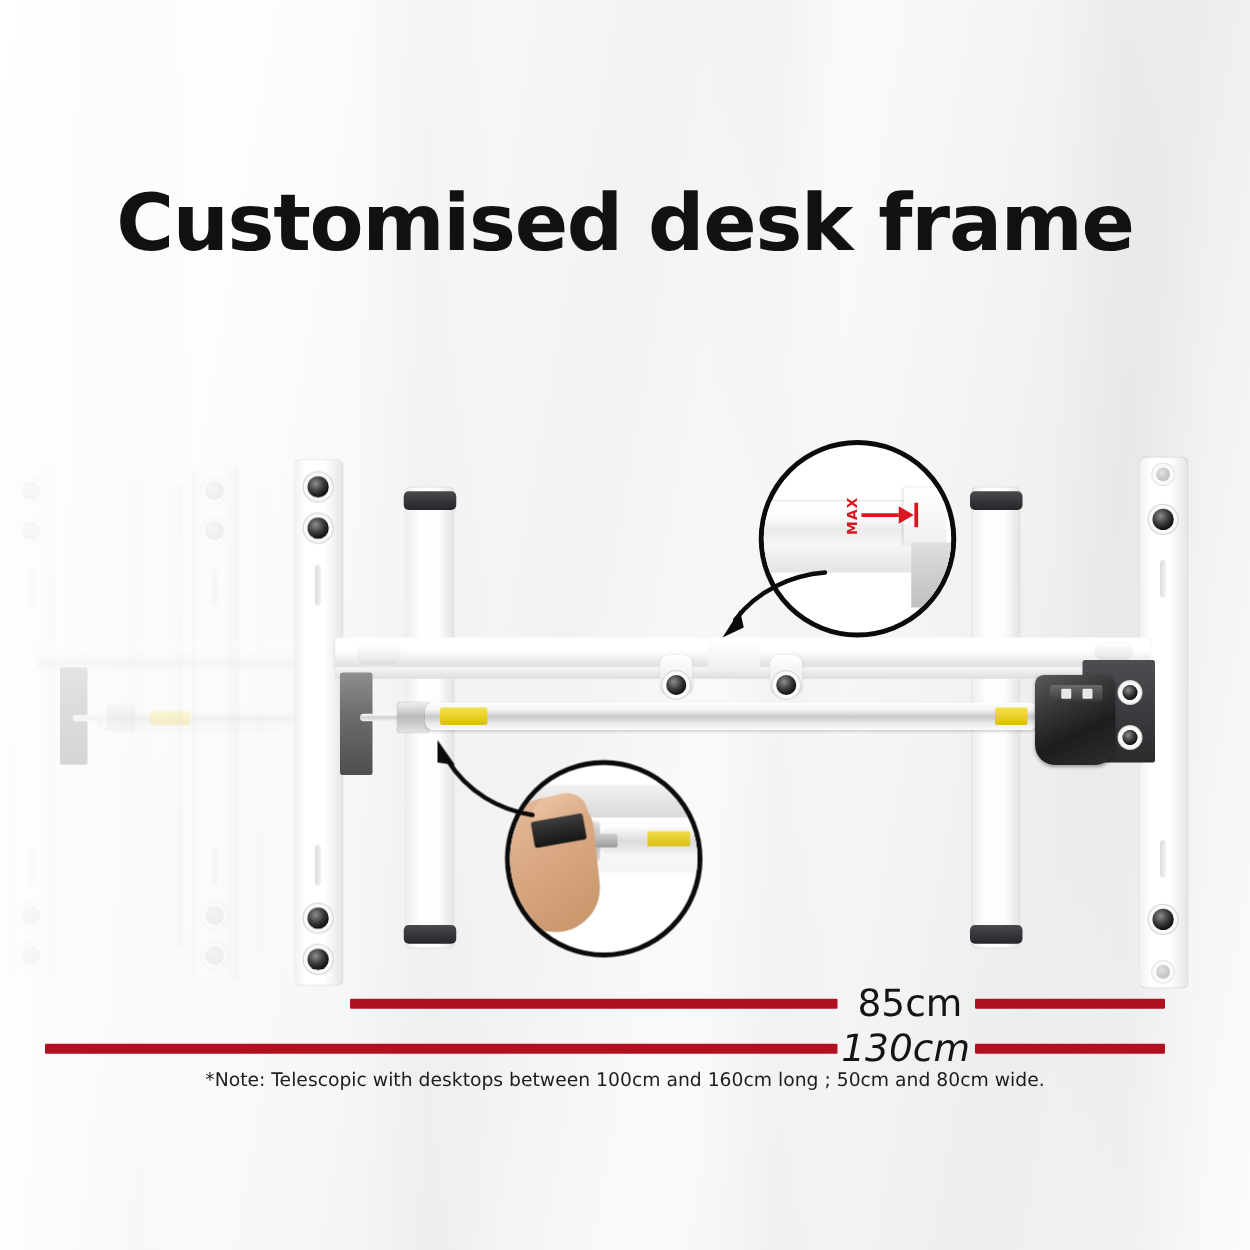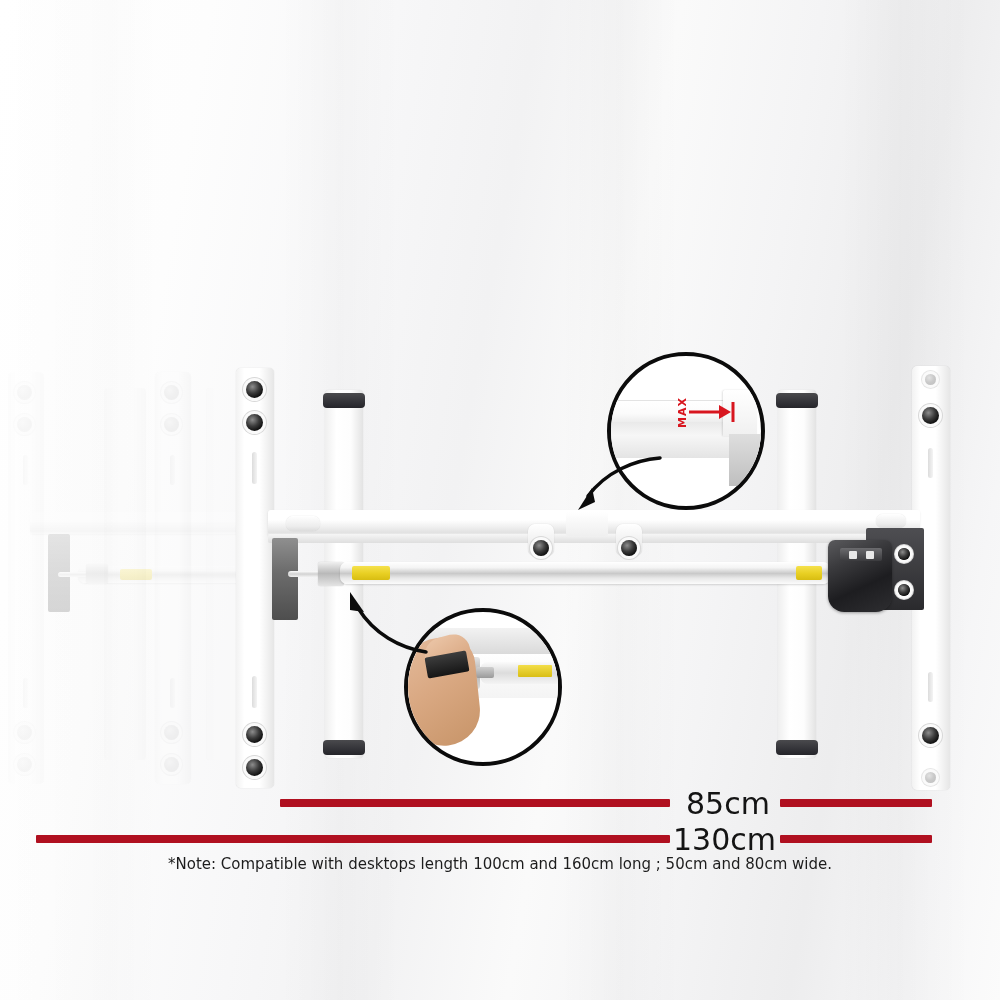--- a/index.html
+++ b/index.html
@@ -152,20 +152,21 @@
   .note{
     position:absolute; left:0; width:1000px; text-align:center;
     font-size:15px; color:#1d1d1d; font-family:"DejaVu Sans", sans-serif;
   }
 </style>
 </head>
 <body>
 
 <div id="stage">
 
+  <div class="headline">Customised desk frame</div>
 
   <div>
 
     <div class="ghost2">
       <div class="leg" style="left:8px;  top:372px; width:36px; height:412px;"></div>
       <div class="bolt pale" style="left:17px; top:385px; width:15px; height:15px;"></div>
       <div class="bolt pale" style="left:17px; top:417px; width:15px; height:15px;"></div>
       <div class="bolt pale" style="left:17px; top:725px; width:15px; height:15px;"></div>
       <div class="bolt pale" style="left:17px; top:757px; width:15px; height:15px;"></div>
       <div class="slot" style="left:23px; top:455px; height:30px;"></div>
@@ -350,19 +351,19 @@
   </div>
 
   <div>
     <div class="measure-line" style="left:280px; top:799px; width:390px; background:#b01020;"></div>
     <div class="measure-label" style="left:686px; top:786px;">85cm</div>
     <div class="measure-line" style="left:780px; top:799px; width:152px; background:#b01020;"></div>
   </div>
 
   <div>
     <div class="measure-line" style="left:36px; top:835px; width:634px; background:#b01020;"></div>
-    <div class="measure-label" style="left:673px; top:822px;">130cm</div>
+    <div class="measure-label" style="left:673px; top:822px;font-style:italic;">130cm</div>
     <div class="measure-line" style="left:780px; top:835px; width:152px; background:#b01020;"></div>
   </div>
 
-  <div class="note" style="top:855px;">*Note: Compatible with desktops length 100cm and 160cm long ; 50cm and 80cm wide.</div>
+  <div class="note" style="top:855px;">*Note: Telescopic with desktops between 100cm and 160cm long ; 50cm and 80cm wide.</div>
 
 </div>
 
 </body></html>

